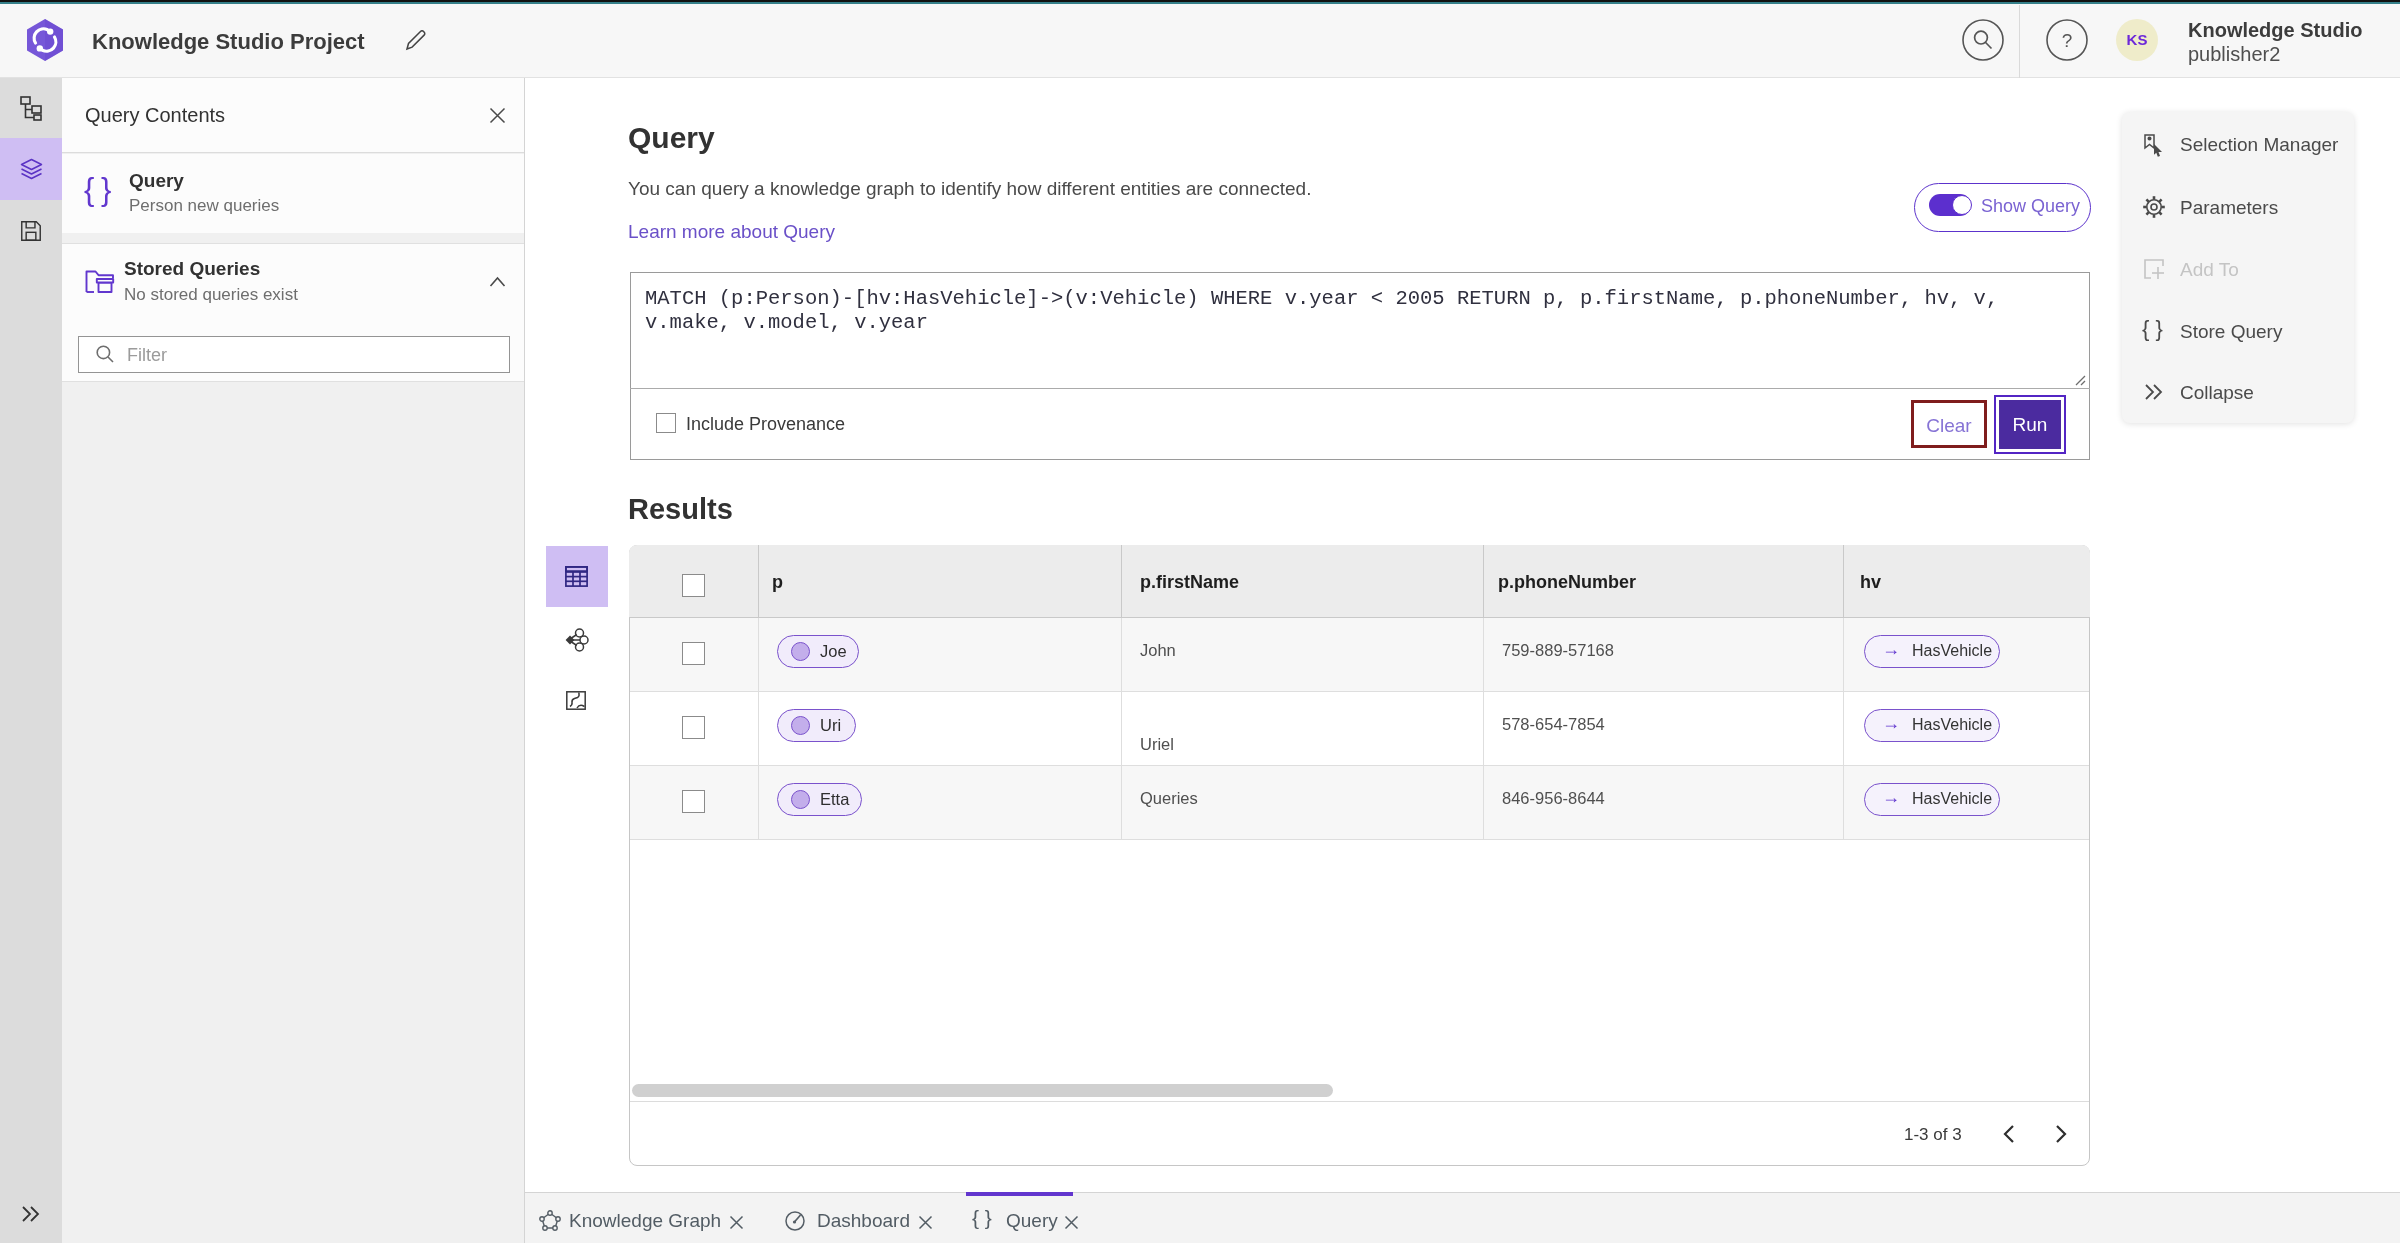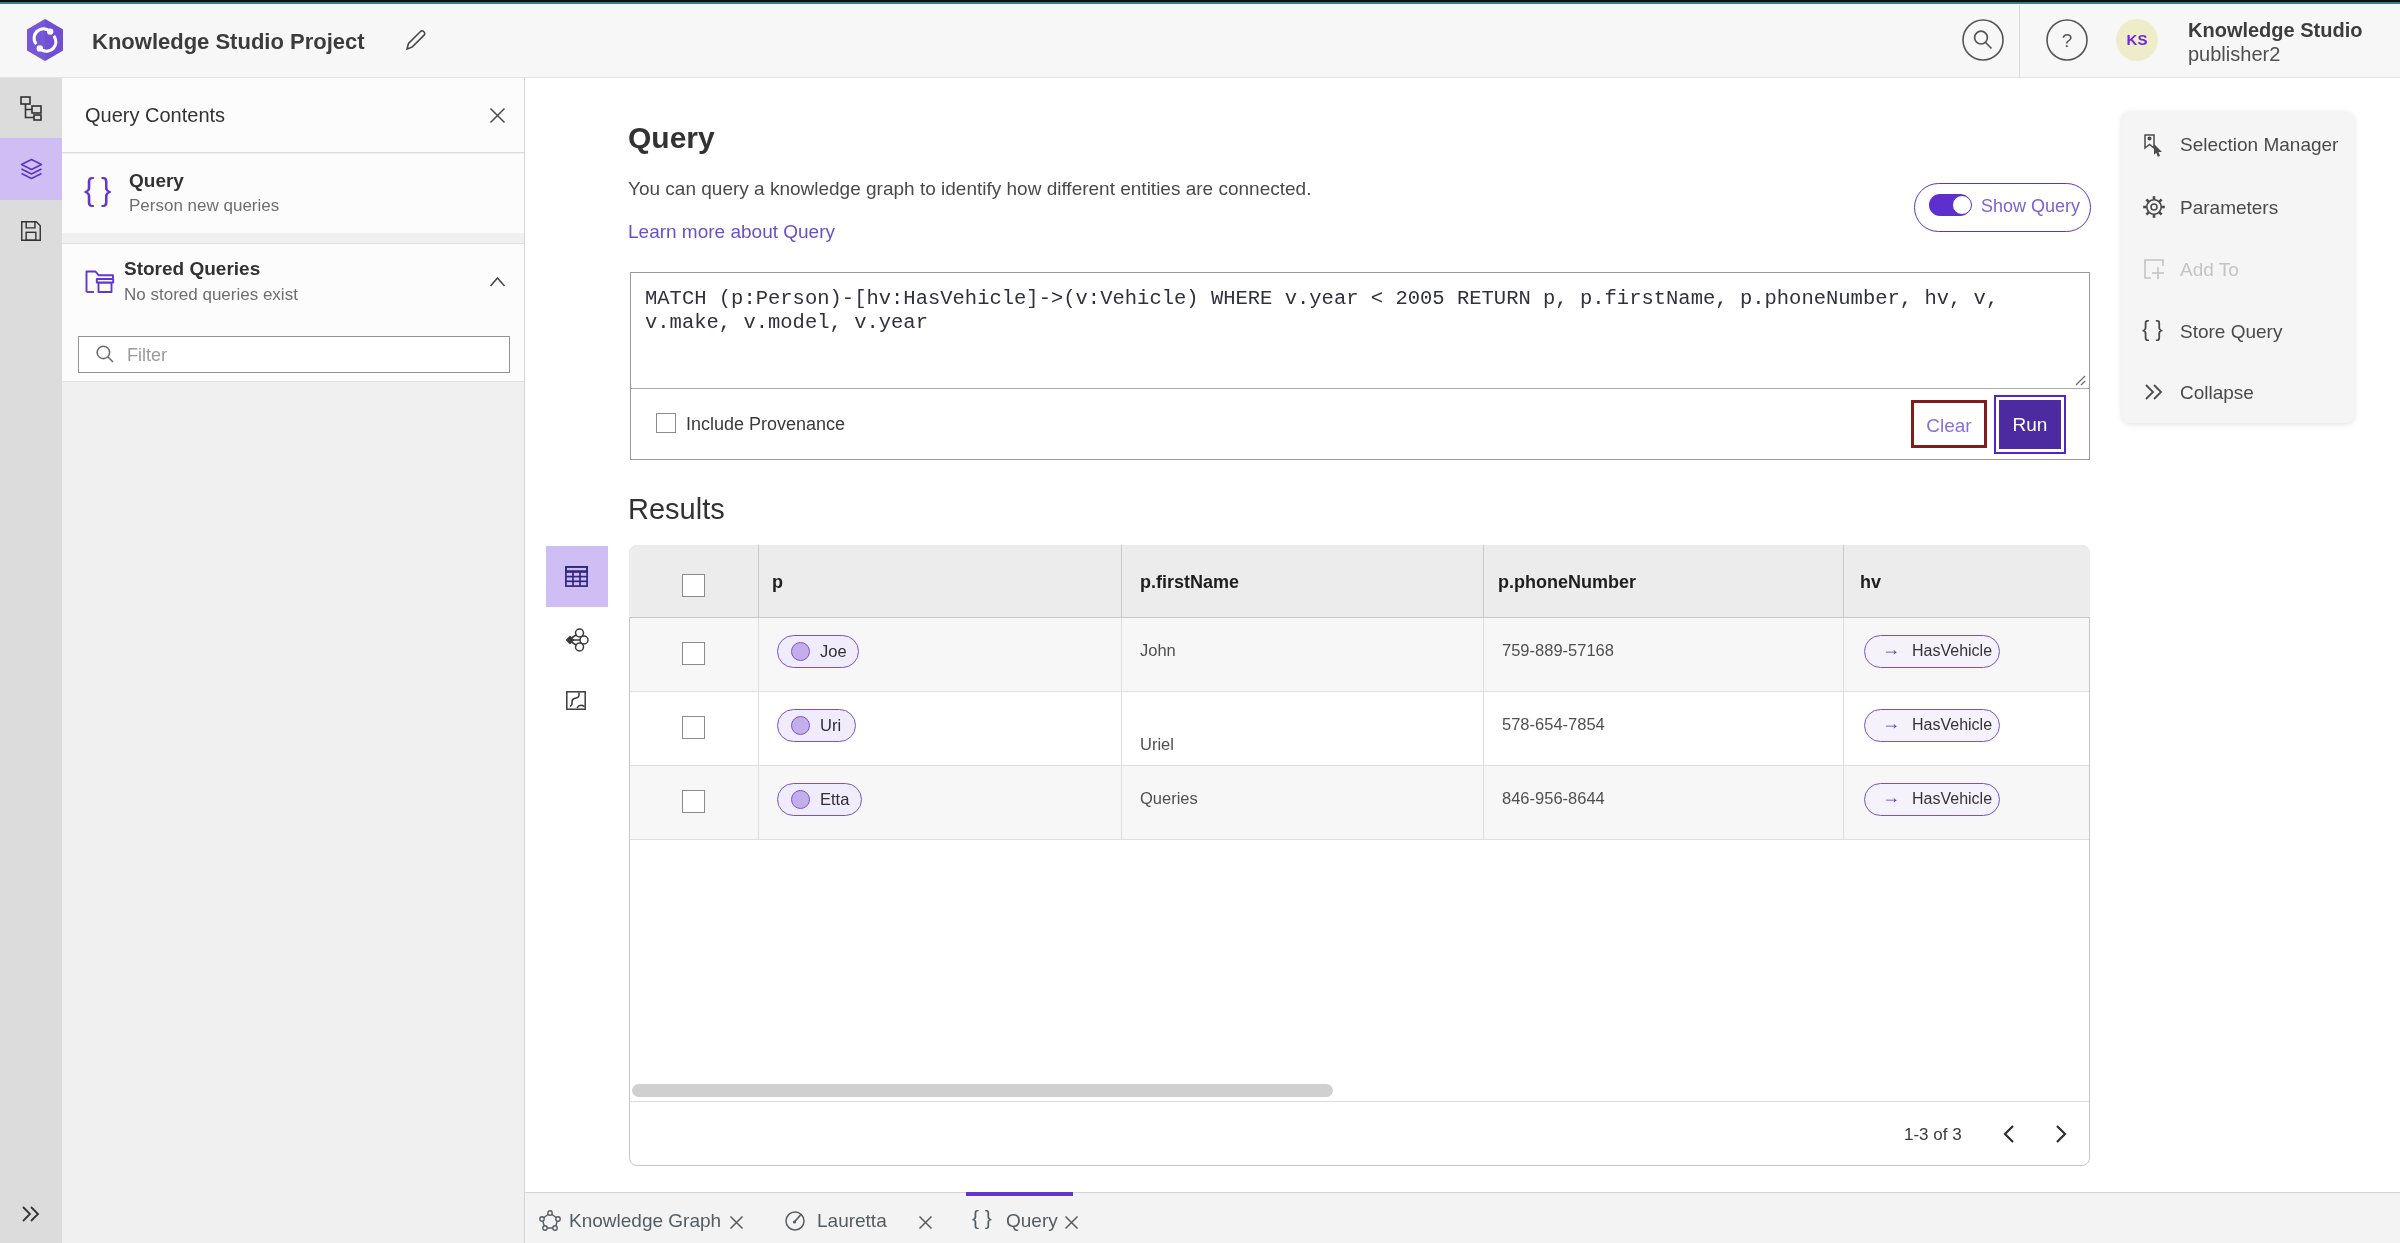--- a/index.html
+++ b/index.html
@@ -131,21 +131,21 @@
   <path d="M 4 10 L 13 1 M 9 10 L 13 6" stroke="#6e6e6e" stroke-width="1.3" fill="none"></path>
 </svg>
 
 <div class="abs" style="left:656px;top:413px;width:20px;height:20px;border:1px solid #8b8b8b;background:#fff;"></div>
 <div class="abs" style="left:686px;top:414px;font-size:18px;color:#3a3a3a;">Include Provenance</div>
 
 <div class="abs" style="left:1911px;top:400px;width:76px;height:48px;border:3px solid #7f1d1d;color:#8673d5;font-size:19px;text-align:center;line-height:46px;background:#fff;">Clear</div>
 <div class="abs" style="left:1994px;top:395px;width:72px;height:59px;border:2px solid #5325c4;background:#fff;"></div>
 <div class="abs" style="left:1999px;top:400px;width:62px;height:49px;background:#4b2b9f;color:#fff;font-size:19px;text-align:center;line-height:49px;">Run</div>
 
-<div class="abs" style="left:628px;top:493px;font-size:29px;font-weight:400;color:#323232;">Results</div>
+<div class="abs" style="left:628px;top:493px;font-size:29px;font-weight:700;color:#323232;">Results</div>
 
 <div class="abs" style="left:546px;top:546px;width:62px;height:61px;background:#cfbef3;"></div>
 <svg class="abs" style="left:565px;top:566px;" width="23" height="21" viewBox="0 0 23 21">
   <g fill="none" stroke="#312783" stroke-width="1.7">
     <rect x="0.9" y="0.9" width="21.2" height="19.2"></rect>
     <line x1="0.9" y1="6" x2="22.1" y2="6"></line>
     <line x1="0.9" y1="10.6" x2="22.1" y2="10.6"></line>
     <line x1="0.9" y1="15.3" x2="22.1" y2="15.3"></line>
     <line x1="8" y1="6" x2="8" y2="20"></line>
     <line x1="15" y1="6" x2="15" y2="20"></line>
@@ -303,21 +303,21 @@
 <div class="abs" style="left:569px;top:1210px;font-size:19px;color:#525c64;">Knowledge Graph</div>
 <svg class="abs" style="left:729px;top:1215px;" width="15" height="15" viewBox="0 0 15 15">
   <path d="M 1.5 1.5 L 13.5 13.5 M 13.5 1.5 L 1.5 13.5" stroke="#525c64" stroke-width="1.5"></path>
 </svg>
 
 <svg class="abs" style="left:784px;top:1210px;" width="22" height="22" viewBox="0 0 22 22">
   <circle cx="11" cy="11" r="9" fill="none" stroke="#555e66" stroke-width="1.5"></circle>
   <line x1="10" y1="12.5" x2="16.5" y2="5" stroke="#555e66" stroke-width="1.7"></line>
   <circle cx="10.5" cy="12" r="1.6" fill="#555e66"></circle>
 </svg>
-<div class="abs" style="left:817px;top:1210px;font-size:19px;color:#525c64;">Lauretta</div>
+<div class="abs" style="left:817px;top:1210px;font-size:19px;color:#525c64;">Dashboard</div>
 <svg class="abs" style="left:918px;top:1215px;" width="15" height="15" viewBox="0 0 15 15">
   <path d="M 1.5 1.5 L 13.5 13.5 M 13.5 1.5 L 1.5 13.5" stroke="#525c64" stroke-width="1.5"></path>
 </svg>
 
 <div class="abs" style="left:972px;top:1206px;font-size:21px;color:#525c64;">{ }</div>
 <div class="abs" style="left:1006px;top:1210px;font-size:19px;color:#525c64;">Query</div>
 <svg class="abs" style="left:1064px;top:1215px;" width="15" height="15" viewBox="0 0 15 15">
   <path d="M 1.5 1.5 L 13.5 13.5 M 13.5 1.5 L 1.5 13.5" stroke="#525c64" stroke-width="1.5"></path>
 </svg>
 

